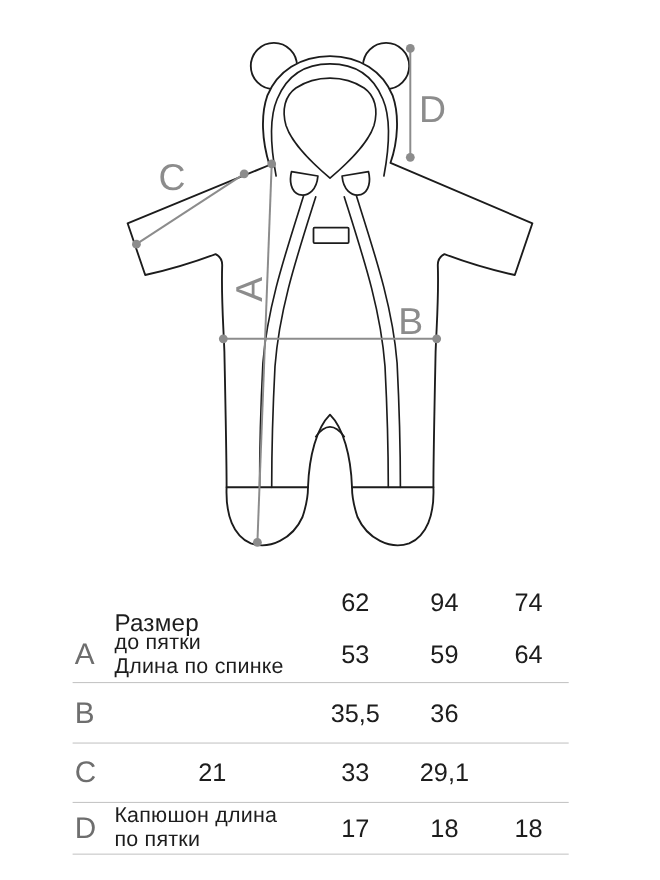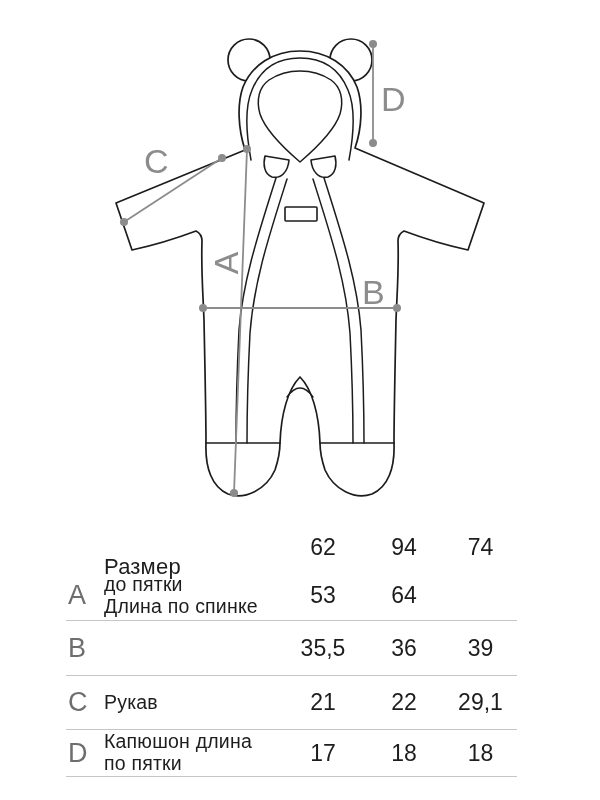--- a/index.html
+++ b/index.html
@@ -180,40 +180,36 @@
       <div class="cell-val">74</div>
     </div>
 
     <div class="trow r-a bordered">
       <div class="cell-letter">A</div>
       <div class="cell-label">
         <div>до пятки</div>
         <div>Длина по спинке</div>
       </div>
       <div class="cell-val">53</div>
+      <div class="cell-val">59</div>
       <div class="cell-val">64</div>
     </div>
 
     <div class="trow r-b bordered">
       <div class="cell-letter">B</div>
       <div class="cell-label">
       </div>
       <div class="cell-val">35,5</div>
       <div class="cell-val">36</div>
-      <div class="cell-val">39</div>
     </div>
 
     <div class="trow r-c bordered">
       <div class="cell-letter">C</div>
-      <div class="cell-label">
-        <div>Рукав</div>
-        <div></div>
-      </div>
       <div class="cell-val">21</div>
-      <div class="cell-val">22</div>
+      <div class="cell-val">33</div>
       <div class="cell-val">29,1</div>
     </div>
 
     <div class="trow r-d bordered">
       <div class="cell-letter">D</div>
       <div class="cell-label">
         <div>Капюшон длина</div>
         <div>по пятки</div>
       </div>
       <div class="cell-val">17</div>

